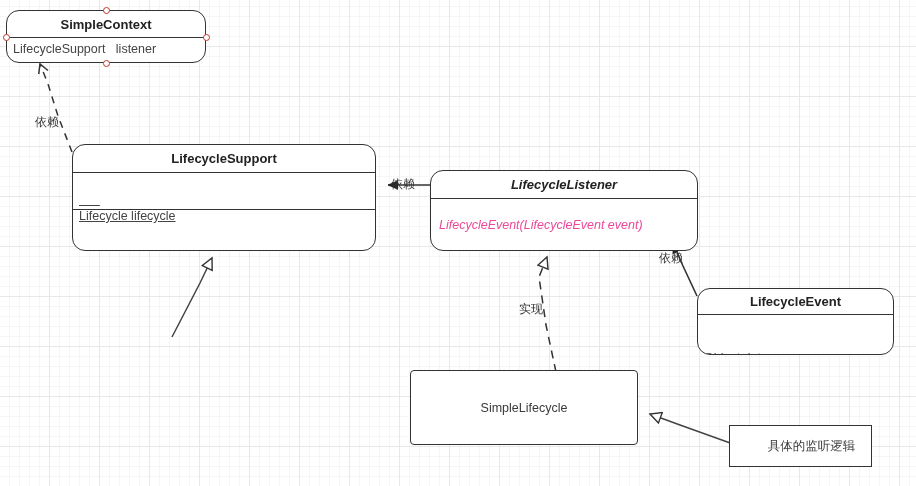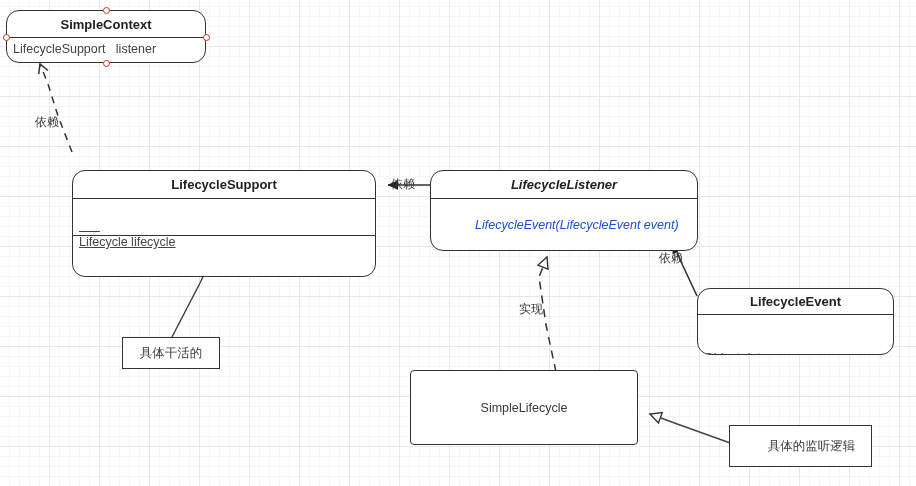--- a/index.html
+++ b/index.html
@@ -57,21 +57,21 @@
     font-size: 12.5px;
     color: #444444;
     line-height: 16px;
     white-space: pre;
   }
   .uml-compartment.divided {
     border-bottom: 1.4px solid #333333;
     text-decoration: underline;
   }
   .italic-title { font-style: italic; }
-  .italic-body  { font-style: italic; color: #1d4ed8; margin-left: 36px; }
+  .italic-body  { font-style: italic; color: #ec4899; }
 
   
   .plain-box {
     position: absolute;
     box-sizing: border-box;
     border: 1.6px solid #333333;
     border-radius: 4px;
     background: #ffffff;
     display: flex;
     align-items: center;
@@ -161,21 +161,21 @@
 
   <div class="uml-box" style="left:6px; top:10px; width:200px; height:53px;">
     <div class="uml-title" style="height:27px;">SimpleContext</div>
     <div class="uml-compartment">LifecycleSupport   listener</div>
   </div>
   <div class="handle" style="left:106px; top:10px;"></div>
   <div class="handle" style="left:6px;   top:37px;"></div>
   <div class="handle" style="left:206px; top:37px;"></div>
   <div class="handle" style="left:106px; top:63px;"></div>
 
-  <div class="uml-box" style="left:72px; top:144px; width:304px; height:107px;margin-top:26px;">
+  <div class="uml-box" style="left:72px; top:144px; width:304px; height:107px;">
     <div class="uml-title" style="height:28px;">LifecycleSupport</div>
     <div class="uml-compartment divided" style="height:37px;">
       <div>Lifecycle lifecycle</div>
       
     </div>
     <div class="uml-compartment" style="padding-top:6px;">
       <div>addLifecycleListener(LifecycleListener listener)</div>
       
     </div>
   </div>
@@ -193,21 +193,18 @@
       <div>Object data</div>
       
       
     </div>
   </div>
 
   <div class="plain-box" style="left:410px; top:370px; width:228px; height:75px;">
     <span>SimpleLifecycle</span>
   </div>
 
-  <div class="note-box" style="left:122px; top:337px; width:98px; height:32px;">
-    <span>具体干活的</span>
-  </div>
 
   <div class="note-box" style="left:729px; top:425px; width:143px; height:42px;padding-left:22px;">
     <span>具体的监听逻辑</span>
   </div>
 
 </div>
 
 </body></html>

